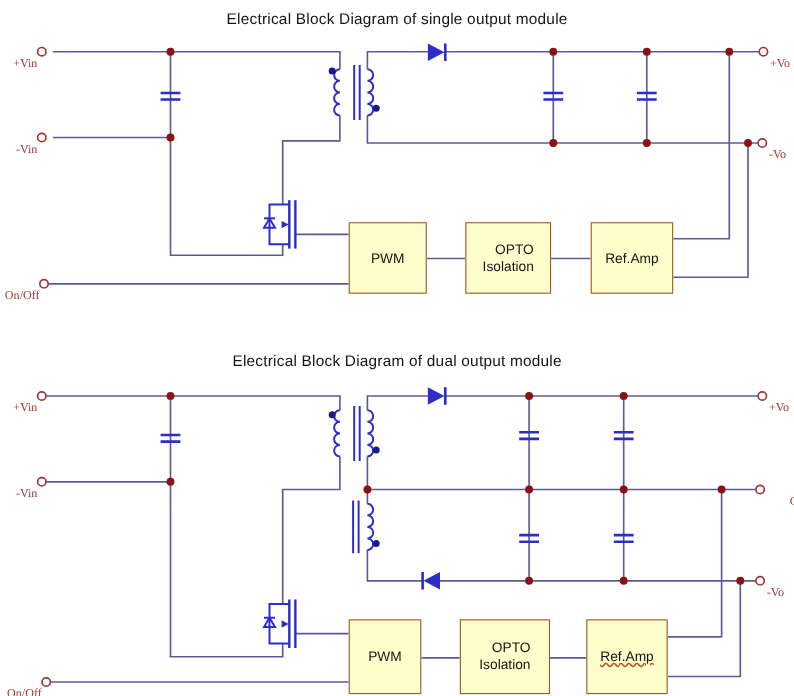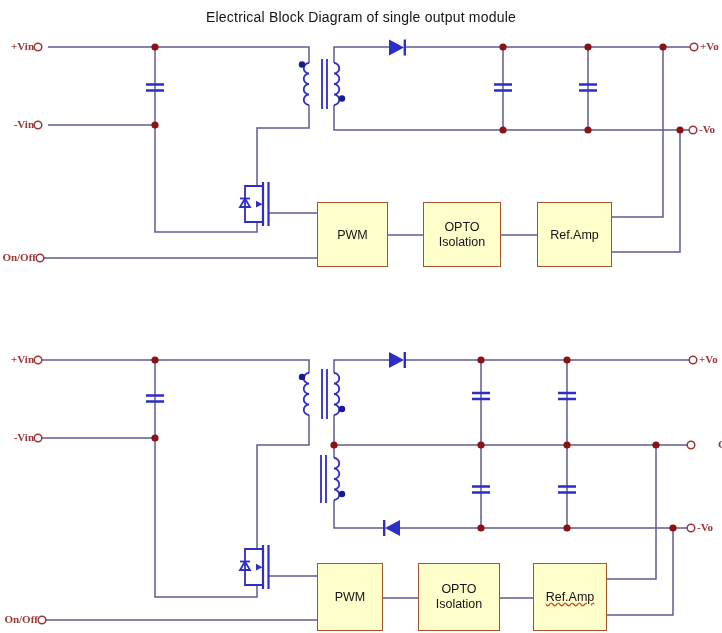--- a/index.html
+++ b/index.html
@@ -9,27 +9,27 @@
   .w{fill:none;stroke:var(--wire);stroke-width:1.5;}
   .c{fill:none;stroke:var(--component);stroke-width:1.8;}
   .cb{fill:none;stroke:var(--component);stroke-width:2.4;}
   .bar2{fill:none;stroke:var(--component);stroke-width:2.2;}
   .fillc{fill:var(--component);stroke:none;}
   .dot{fill:var(--winding-dot);stroke:none;}
   .node{fill:var(--node);stroke:none;}
   .term{fill:#fff;stroke:var(--terminal);stroke-width:1.5;}
   .title{position:absolute;left:0;right:0;text-align:center;color:var(--text);
          font-size:14px;letter-spacing:.2px;}
-  .tlabel{position:absolute;font-family:"Liberation Serif",serif;font-weight:bold;
-          font-size:11px;line-height:13px;color:var(--label);white-space:nowrap;}
+  .tlabel{position:absolute;font-family:"Liberation Serif",serif;font-weight:normal;
+          font-size:11px;line-height:13px;color:var(--label);white-space:nowrap;margin-top:12px;}
   .ra{text-align:right;}
   .block{position:absolute;background:var(--box-fill);border:1.5px solid var(--box-border);
          box-sizing:border-box;display:flex;align-items:center;justify-content:center;
          font-size:12.5px;color:var(--text);text-align:center;}
-  .block .inner{display:inline-block;text-align:center;line-height:15px;}
+  .block .inner{display:inline-block;text-align:right;line-height:15px;}
   .wavy{text-decoration:underline;text-decoration-style:wavy;text-decoration-color:#c24a1e;}
 </style>
 </head>
 <body>
 
 <div id="stage">
 
   <svg width="722" height="633" viewBox="0 0 722 633">
 
     <g>
@@ -195,20 +195,21 @@
     <span>PWM</span>
   </div>
   <div class="block" style="left:423px;top:202px;width:78px;height:65px;">
     <span class="inner"><span>OPTO</span><br>
     <span>Isolation</span></span>
   </div>
   <div class="block" style="left:537px;top:202px;width:75px;height:65px;">
     <span>Ref.Amp</span>
   </div>
 
+  <div class="title" style="top:320px;">Electrical Block Diagram of dual output module</div>
 
   <div class="tlabel ra" style="left:6px;top:353px;width:28px;">+Vin</div>
   <div class="tlabel ra" style="left:6px;top:431px;width:28px;">-Vin</div>
   <div class="tlabel ra" style="left:4px;top:613px;width:34px;">On/Off</div>
   <div class="tlabel" style="left:699px;top:353px;">+Vo</div>
   <div class="tlabel" style="left:718px;top:438px;">Com</div>
   <div class="tlabel" style="left:697px;top:521px;">-Vo</div>
 
   <div class="block" style="left:317px;top:563px;width:66px;height:68px;">
     <span>PWM</span>

